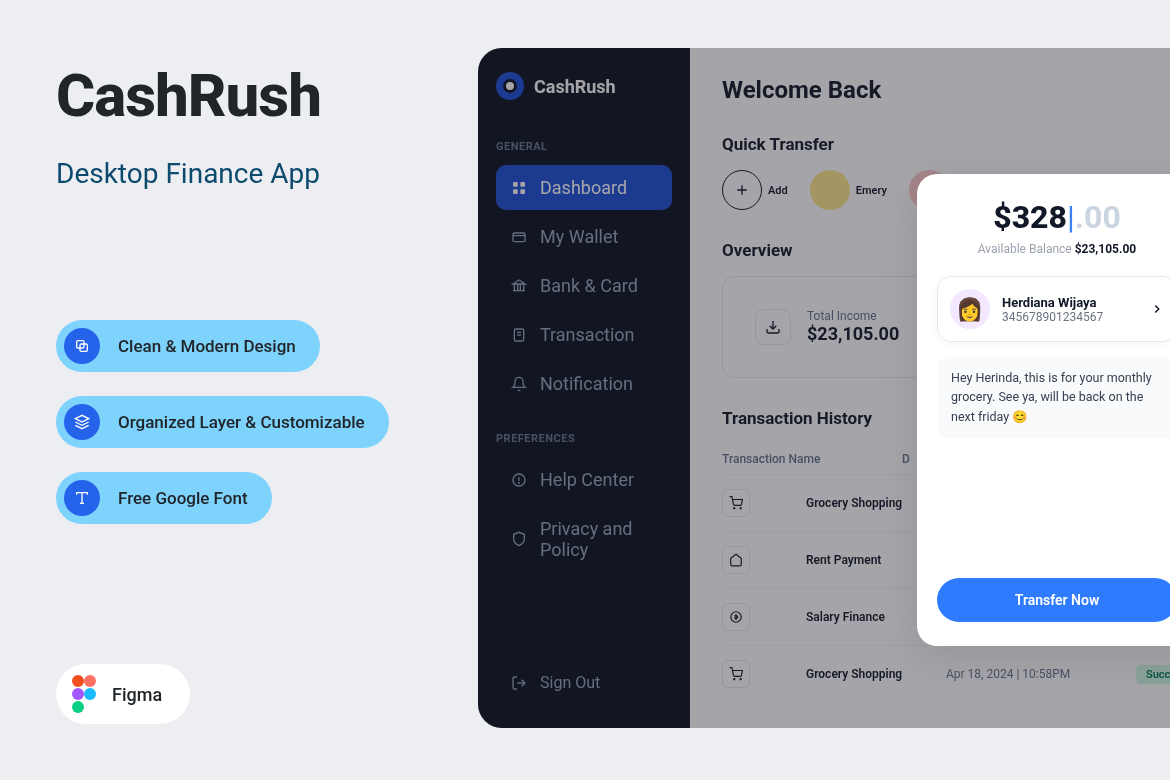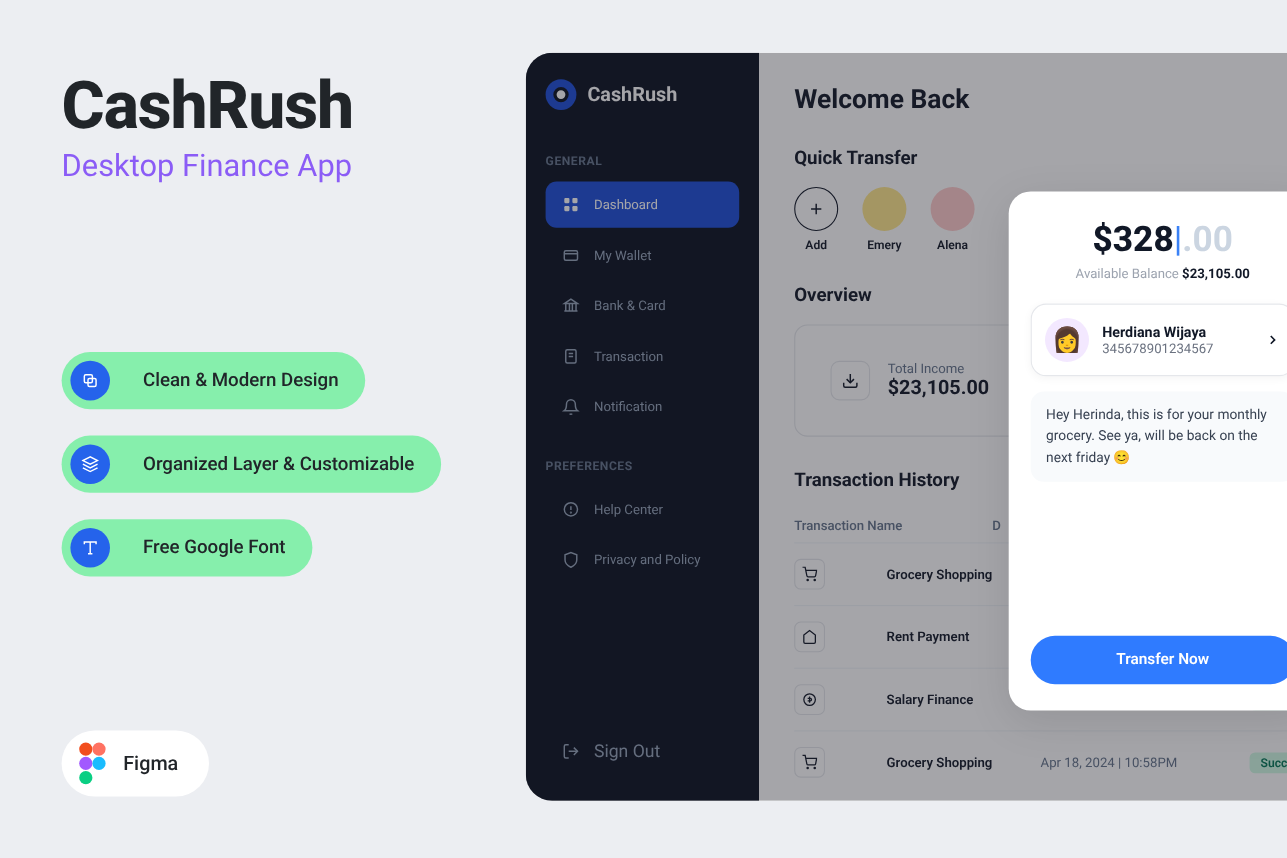--- a/index.html
+++ b/index.html
@@ -1,51 +1,51 @@
 <!DOCTYPE html>
 <html><head>
 <meta charset="utf-8">
 <style>
 * { margin: 0; padding: 0; box-sizing: border-box; font-family: -apple-system, BlinkMacSystemFont, 'Segoe UI', Roboto, sans-serif; }
 body { width: 1170px; height: 780px; background: #eceef2; overflow: hidden; position: relative; }
 
 .promo-left { position: absolute; left: 56px; top: 60px; }
 .promo-title { font-size: 60px; font-weight: 800; color: #212529; letter-spacing: -1px; }
-.promo-subtitle { font-size: 28px; font-weight: 400; color: #8b5cf6; margin-top: 3px; }
+.promo-subtitle { font-size: 28px; font-weight: 400; color: #0c4a6e; margin-top: 26px; }
 
 .features { position: absolute; left: 56px; top: 320px; display: flex; flex-direction: column; gap: 24px; }
-.feature-pill { display: inline-flex; align-items: center; background: #86efac; border-radius: 999px; padding: 8px 24px 8px 8px; gap: 30px; width: fit-content; }
+.feature-pill { display: inline-flex; align-items: center; background: #7dd3fc; border-radius: 999px; padding: 8px 24px 8px 8px; gap: 18px; width: fit-content; }
 .feature-icon { width: 36px; height: 36px; background: #2563eb; border-radius: 50%; display: flex; align-items: center; justify-content: center; color: #fff; flex-shrink: 0; }
 .feature-label { font-size: 17px; font-weight: 500; color: #212529; }
 
 .figma-pill { position: absolute; left: 56px; bottom: 56px; display: inline-flex; align-items: center; background: #fff; border-radius: 999px; padding: 10px 28px 10px 14px; gap: 14px; }
 .figma-icon { width: 28px; height: 40px; position: relative; }
 .figma-label { font-size: 18px; font-weight: 500; color: #212529; }
 
 .app-window { position: absolute; left: 478px; top: 48px; width: 900px; height: 680px; background: #fff; border-radius: 24px; overflow: hidden; display: flex; }
 .dim-overlay { position: absolute; inset: 0; background: rgba(30, 30, 40, 0.4); pointer-events: none; z-index: 5; }
 
 .sidebar { width: 212px; background: #0b1221; height: 100%; padding: 24px 18px; color: #94a3b8; flex-shrink: 0; }
 .brand { display: flex; align-items: center; gap: 10px; margin-bottom: 40px; }
 .brand-logo { width: 28px; height: 28px; border-radius: 50%; background: #1d4ed8; display: flex; align-items: center; justify-content: center; }
 .brand-logo-inner { width: 14px; height: 14px; border-radius: 50%; border: 3px solid #0b1221; background: #fff; }
 .brand-name { font-size: 18px; font-weight: 700; color: #fff; }
 .nav-section-label { font-size: 11px; font-weight: 700; color: #64748b; letter-spacing: 0.5px; margin-bottom: 12px; }
-.nav-item { display: flex; align-items: center; gap: 12px; padding: 12px 14px; border-radius: 10px; font-size: 12px; color: #94a3b8; margin-bottom: 4px; cursor: pointer; }
+.nav-item { display: flex; align-items: center; gap: 12px; padding: 12px 14px; border-radius: 10px; font-size: 18px; color: #94a3b8; margin-bottom: 4px; cursor: pointer; }
 .nav-item.active { background: #1d4ed8; color: #fff; }
 .nav-icon { width: 18px; height: 18px; display: flex; align-items: center; justify-content: center; flex-shrink: 0; }
 .nav-gap { height: 22px; }
 .sign-out { position: absolute; bottom: 24px; display: flex; align-items: center; gap: 12px; padding: 12px 14px; font-size: 16px; color: #94a3b8; }
 
 .main { flex: 1; padding: 28px 32px; position: relative; }
 .page-title { font-size: 24px; font-weight: 700; color: #111827; }
 .section-title { font-size: 17px; font-weight: 700; color: #111827; margin-top: 30px; margin-bottom: 16px; }
 
 .quick-transfer { display: flex; gap: 22px; }
-.qt-item { display: flex; flex-direction: column; align-items: center; gap: 6px; }
+.qt-item { display: flex; align-items: center; gap: 6px; }
 .qt-avatar { width: 40px; height: 40px; border-radius: 50%; background: #e5e7eb; display: flex; align-items: center; justify-content: center; }
 .qt-add { border: 1.5px solid #111827; background: #fff; }
 .qt-label { font-size: 11px; font-weight: 600; color: #111827; }
 
 .overview-card { border: 1px solid #e5e7eb; border-radius: 12px; padding: 32px; display: flex; gap: 16px; align-items: flex-start; width: 220px; }
 .overview-icon { width: 36px; height: 36px; border: 1px solid #e5e7eb; border-radius: 8px; display: flex; align-items: center; justify-content: center; }
 .overview-label { font-size: 12px; color: #64748b; }
 .overview-value { font-size: 18px; font-weight: 700; color: #111827; }
 
 .tx-header { display: flex; font-size: 12px; color: #64748b; font-weight: 500; padding: 8px 0; }

